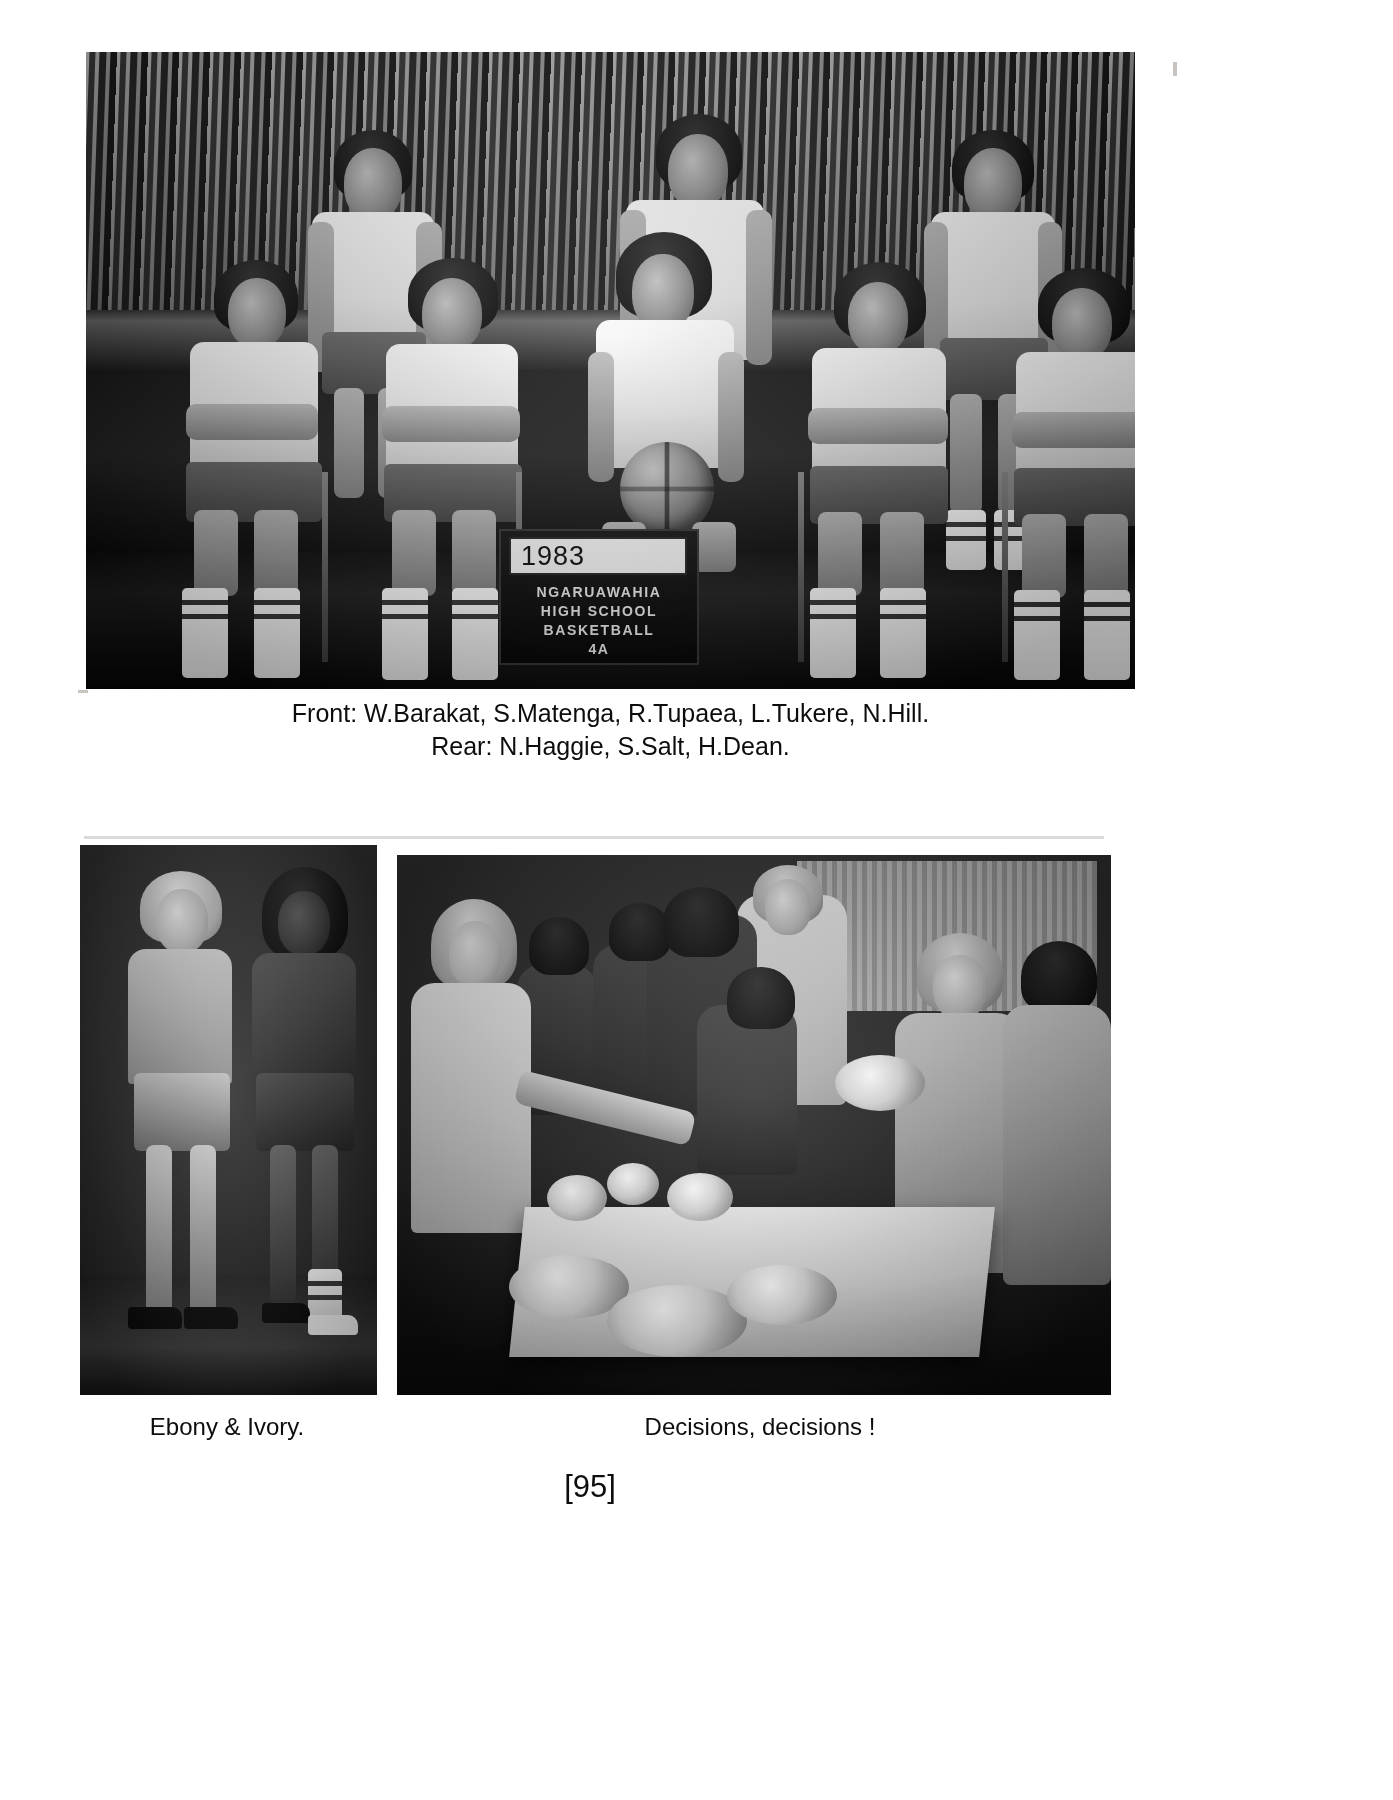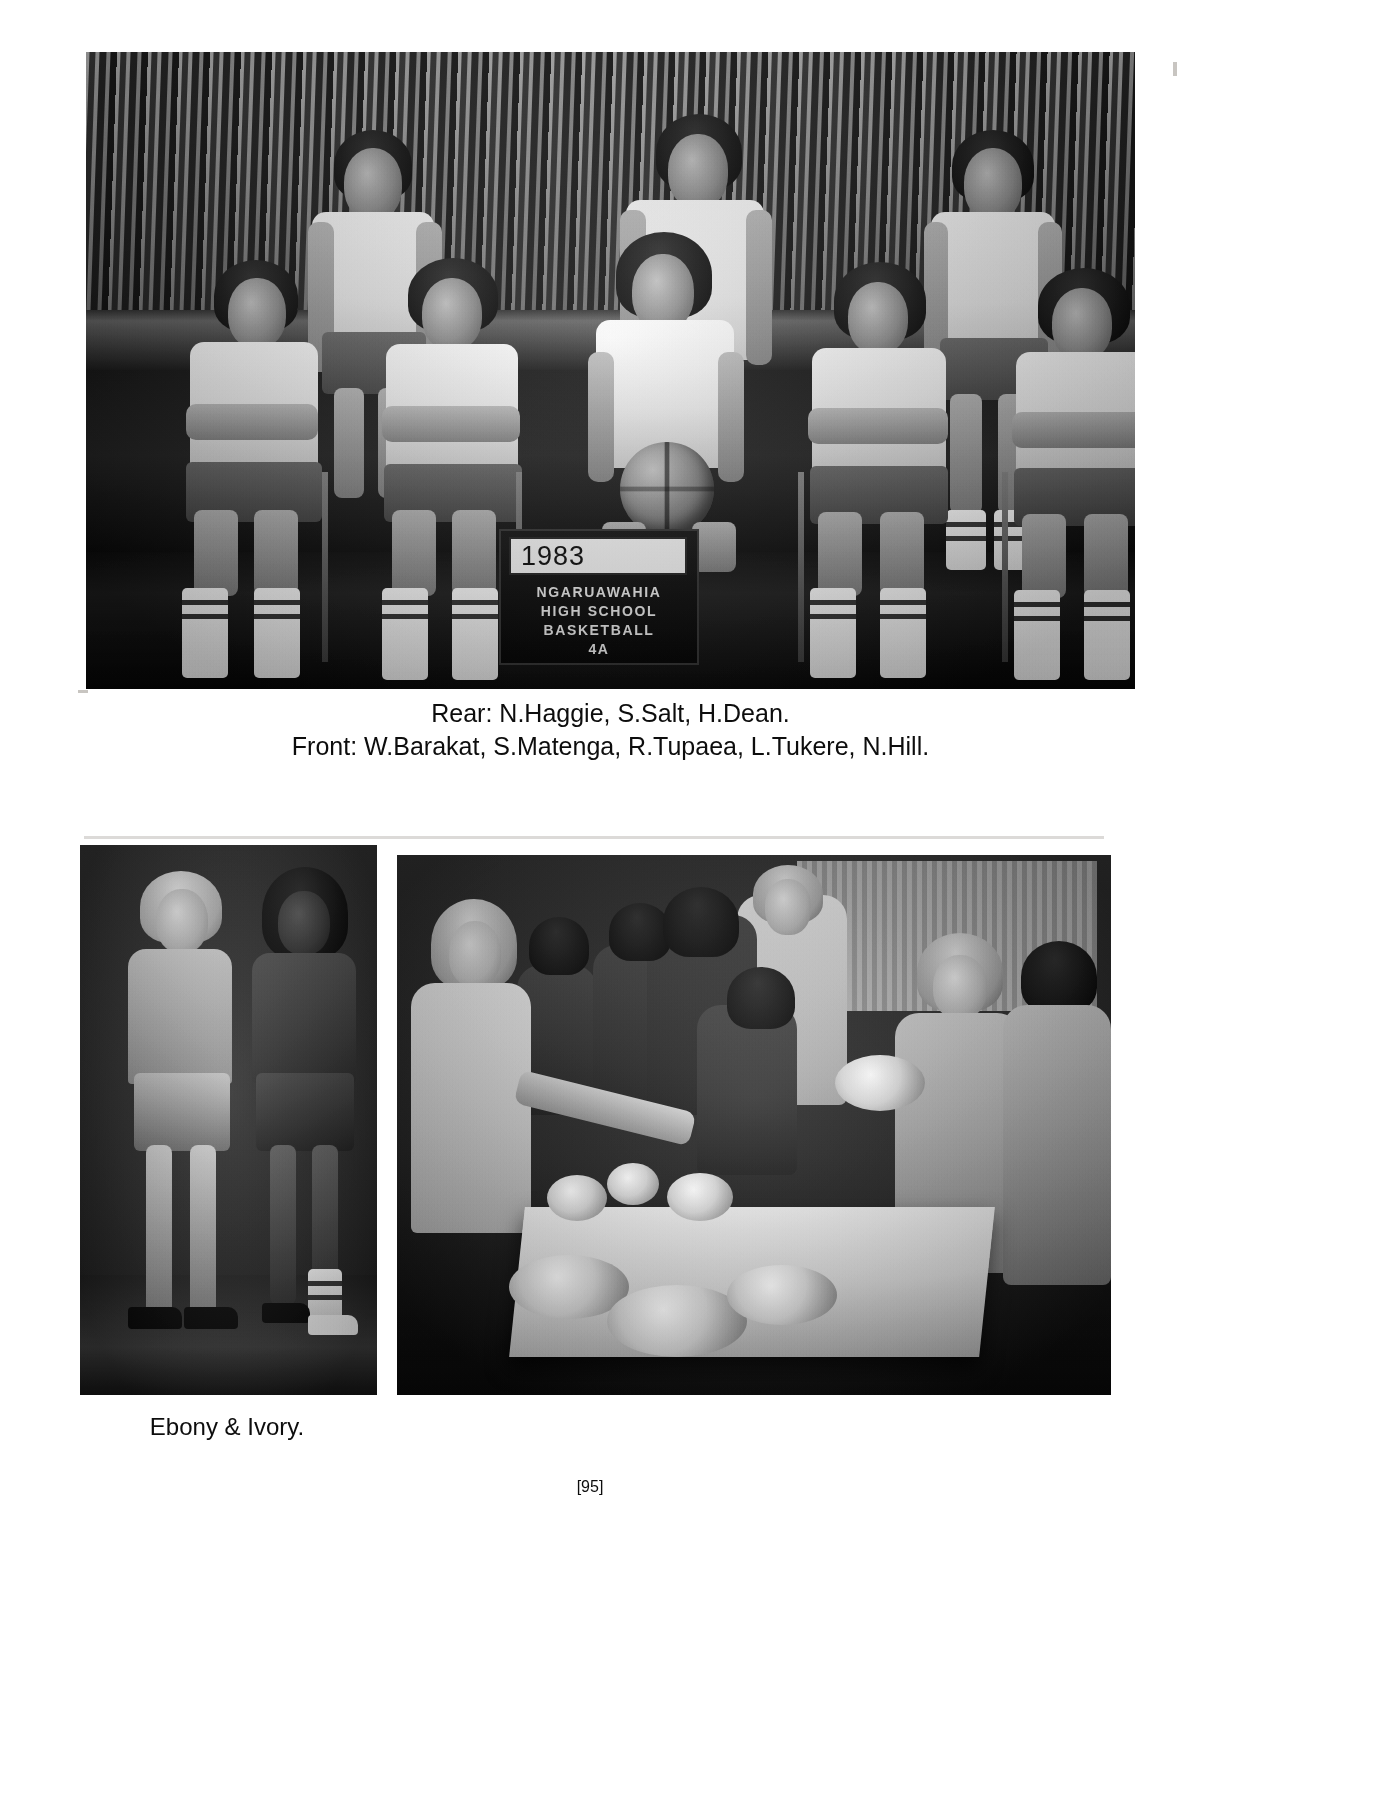--- a/index.html
+++ b/index.html
@@ -298,21 +298,21 @@
     left: 430px;
     top: 1412px;
     width: 660px;
     font-size: 24px;
     line-height: 30px;
   }
   #page-number {
     left: 0;
     top: 1472px;
     width: 1180px;
-    font-size: 16px;
+    font-size: 31px;
     line-height: 30px;
   }
 
   
   .speck {
     position: absolute;
     background: #9a968e;
     opacity: .55;
   }
 </style>
@@ -416,22 +416,22 @@
         <div>BASKETBALL</div>
         <div>4A</div>
       </div>
     </div>
 
     <div class="vign"></div>
     <div class="grain"></div>
   </div>
 
   <div class="caption-block" id="team-caption">
+    <div class="line">Front: W.Barakat, S.Matenga, R.Tupaea, L.Tukere, N.Hill.</div>
     <div class="line">Rear: N.Haggie, S.Salt, H.Dean.</div>
-    <div class="line">Front: W.Barakat, S.Matenga, R.Tupaea, L.Tukere, N.Hill.</div>
   </div>
 
   <div class="photo" id="ebony-photo">
     <div class="ei-wall"></div>
     <div class="ei-floor"></div>
 
     <div class="hair" style="left:60px; top:26px; width:82px; height:72px; background:radial-gradient(ellipse at 45% 25%, #efe9dc 0%, #b9b1a0 70%, #7d7566 100%);"></div>
     <div class="head" style="left:76px; top:44px; width:52px; height:64px; background:radial-gradient(ellipse at 40% 35%, #efe6d8 0%, #c4b6a2 60%, #8e8270 100%);"></div>
     <div class="torso" style="left:48px; top:104px; width:104px; height:135px; background:linear-gradient(180deg,#cfc9bc 0%, #8e887c 100%); border-radius:18px 18px 4px 4px;"></div>
     <div class="shorts" style="left:54px; top:228px; width:96px; height:78px; background:linear-gradient(180deg,#bdb7aa 0%,#6f6a60 100%);"></div>
@@ -489,19 +489,20 @@
     <div class="dec-flowers" style="left:112px; top:400px; width:120px; height:64px;"></div>
     <div class="dec-flowers" style="left:210px; top:430px; width:140px; height:72px;"></div>
     <div class="dec-flowers" style="left:330px; top:410px; width:110px; height:60px;"></div>
     <div class="dec-flowers" style="left:438px; top:200px; width:90px; height:56px;"></div>
 
     <div class="vign"></div>
     <div class="grain"></div>
   </div>
 
   <div class="caption-block" id="ebony-caption">Ebony &amp; Ivory.</div>
+  <div class="caption-block" id="decisions-caption">Decisions, decisions !</div>
 
   <div class="caption-block" id="page-number">[95]</div>
 
   <div class="speck" style="left:1173px; top:62px; width:4px; height:14px;"></div>
   <div class="speck" style="left:78px; top:690px; width:10px; height:3px;"></div>
   <div class="speck" style="left:84px; top:836px; width:1020px; height:3px; opacity:.35;"></div>
 </div>
 
 </body></html>

